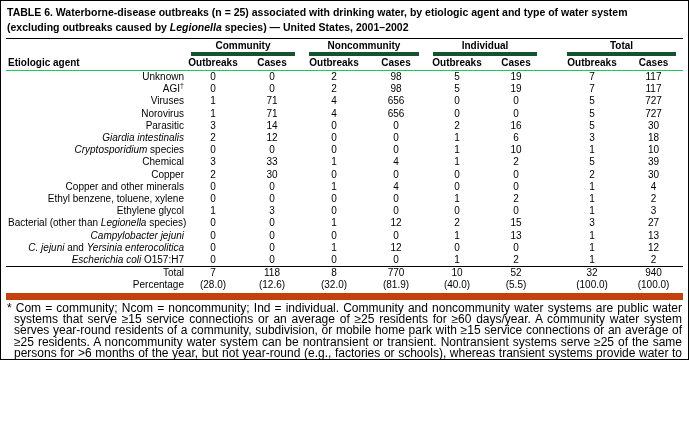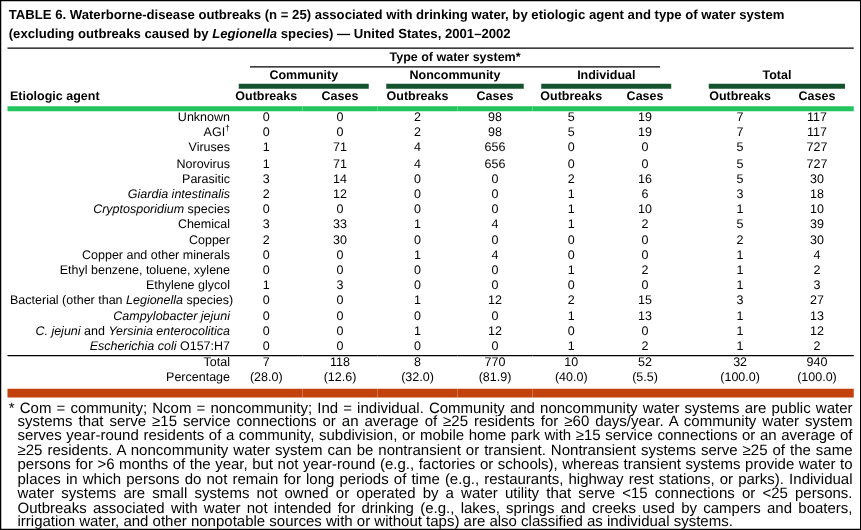--- a/index.html
+++ b/index.html
@@ -3,21 +3,21 @@
 <meta charset="utf-8">
 <style>
   * { box-sizing: border-box; }
   html, body { margin: 0; padding: 0; }
   body {
     width: 689px; height: 424px;
     background: #ffffff; color: #000000;
     font-family: "Liberation Sans", "DejaVu Sans", sans-serif;
   }
   .frame {
-    width: 689px; height: 424px;
+    width: 689px; height: 360px;
     border: 1px solid #000;
     padding: 2px 5px;
     overflow: hidden;
     background: #fff;
   }
   .title {
     font-size: 10.5px; font-weight: bold; line-height: 15px;
     padding: 2px 1px 3px 1px;
     border-bottom: 1px solid #000;
   }
@@ -30,21 +30,21 @@
   thead th { font-weight: bold; }
   .spanline {
     margin: 2px 16px 0; padding-bottom: 1px;
     border-bottom: 1px solid #000; text-align: center;
   }
   .grpline {
     margin: 1px 7px 0; padding-bottom: 1px;
     border-bottom: 4px solid #14532d; text-align: center;
   }
   tr.subrow th {
-    border-bottom: 4px solid #22c55e;
+    border-bottom: 1px solid #22c55e;
     text-align: center; padding: 1px 0 2px 0;
   }
   tr.subrow th.agent-h { text-align: left; padding-left: 2px; }
   tbody td { line-height: 12.2px; }
   td.agent { text-align: right; padding-left: 2px; white-space: nowrap; overflow: visible; }
   td.agent.ind { padding-left: 13px; }
   td.num { text-align: center; }
   tr.cat { font-weight: bold; }
   tr.topline td { border-top: 1px solid #000; }
   tbody tr:last-child td { border-bottom: 7px solid #c2410c; padding-bottom: 1px; }
@@ -72,28 +72,20 @@
         <col style="width:60px">
       <col style="width:64px">
         <col style="width:60px">
       <col style="width:62px">
         <col style="width:56px">
       <col style="width:16px">
       <col style="width:64px">
         <col style="width:59px">
     </colgroup>
     <thead>
-      <tr>
-        <th></th>
-        <th colspan="6">
-          <div class="spanline">Type of water system*</div>
-        </th>
-        <th></th>
-        <th colspan="2"></th>
-      </tr>
       <tr>
         <th></th>
         <th colspan="2">
           <div class="grpline">Community</div>
         </th>
         <th colspan="2">
           <div class="grpline">Noncommunity</div>
         </th>
         <th colspan="2">
           <div class="grpline">Individual</div>

